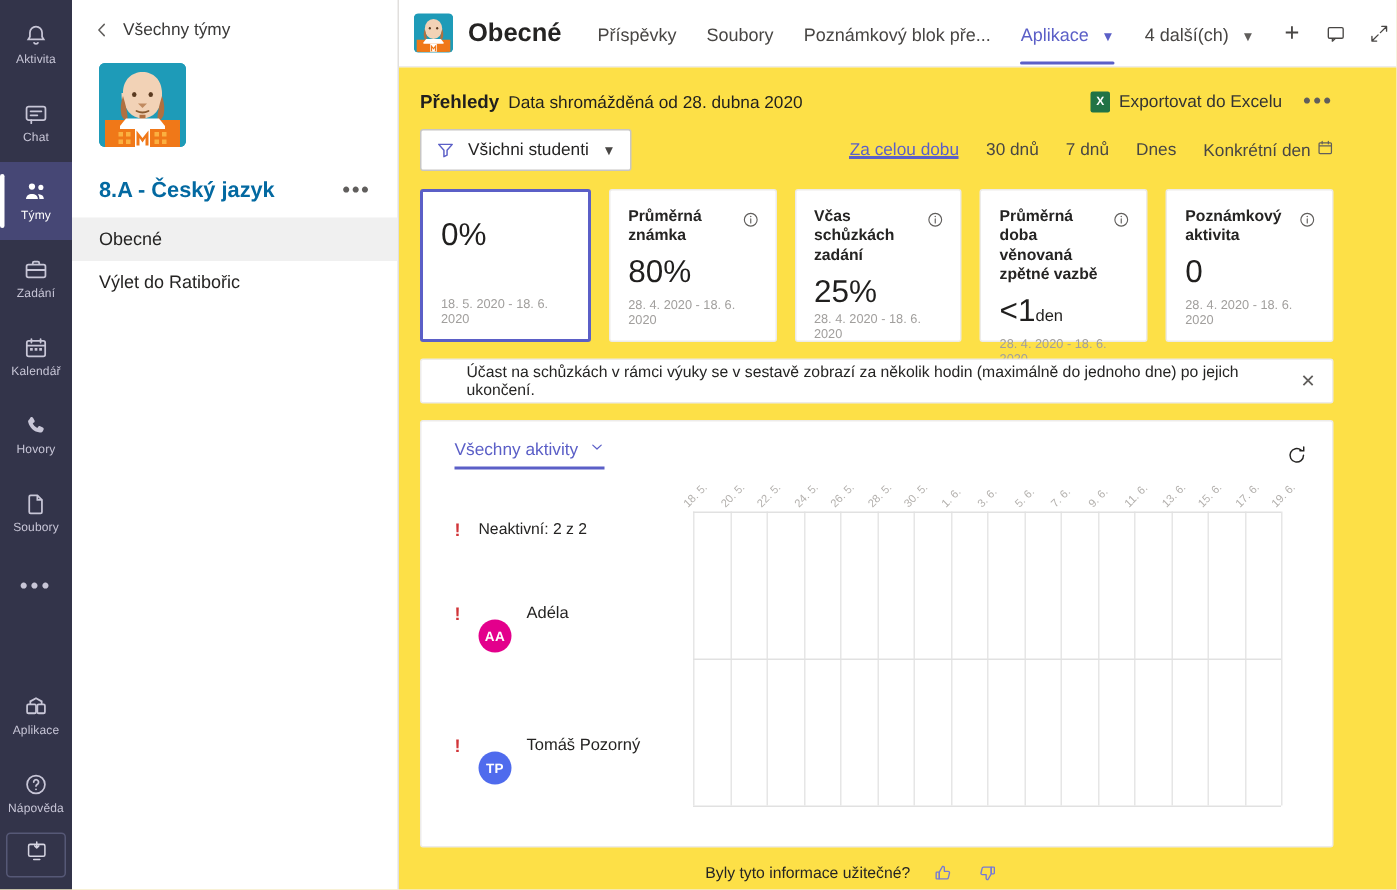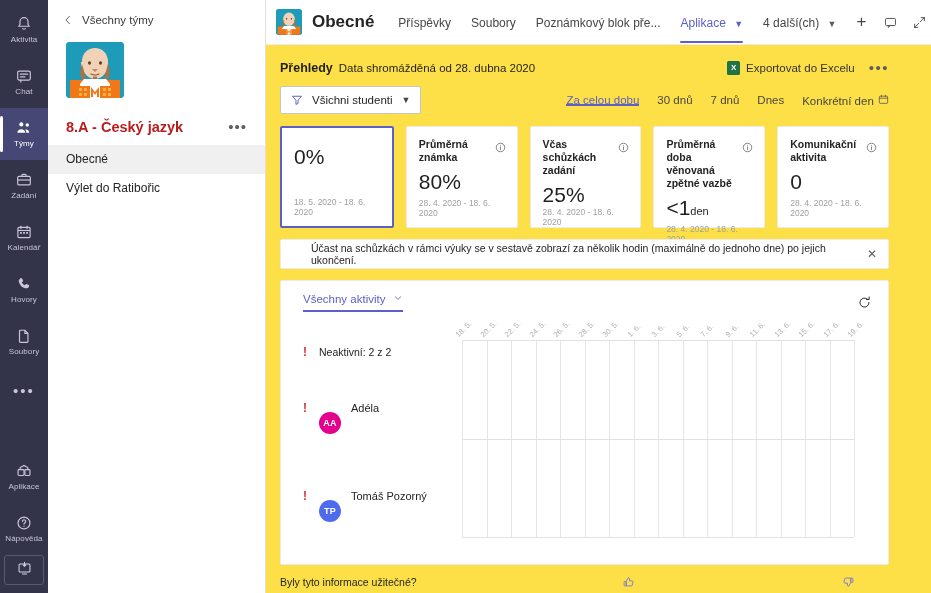--- a/index.html
+++ b/index.html
@@ -58,21 +58,21 @@
   .chev-left { color:#605e5c; display:flex; }
   .team-avatar {
     width: 58px; height: 56px; margin: 6px 0 0 18px;
     border-radius: 4px; overflow: hidden; position: relative;
     background: #1e9bb8;
   }
   .team-name-row {
     display: flex; align-items: center; justify-content: space-between;
     padding: 20px 14px 10px 18px;
   }
-  .team-name { font-size: 14.5px; font-weight: bold; color: #b91c1c; }
+  .team-name { font-size: 14.5px; font-weight: bold; color: #0369a1; }
   .team-more { color: #605e5c; font-size: 15px; letter-spacing: 1px; padding-right:4px;}
   .chan {
     font-size: 12px; color: #252423;
     padding: 6px 14px 6px 18px; line-height: 17px;
   }
   .chan.sel { background: #f0f0f0; font-weight: normal; }
 
   
   .main { flex: 1 1 auto; display: flex; flex-direction: column; background:#f3f2f1; min-width:0;}
   .tabbar {
@@ -191,21 +191,21 @@
   .bang { color:#d13438; font-weight:bold; font-size:12px; width:6px;}
   .avatar {
     width:22px; height:22px; border-radius:50%; color:#fff;
     font-size:9px; font-weight:bold; display:flex; align-items:center; justify-content:center;
     letter-spacing:.3px; flex:0 0 22px;margin-top:30px;
   }
   .sname { font-size:11px; color:#252423; white-space:nowrap;}
   .hdrtxt { font-size:10.5px; color:#252423;}
 
   .footer {
-    display:flex; align-items:center; justify-content:space-between; gap:25px;
+    display:flex; align-items:center; justify-content:center; gap:15px;
     padding: 10px 34px 0 0; margin: 0 22px 0 14px;
   }
   .fb-txt { font-size:10.5px; color:#252423;}
   .fb-ico { color:#7579d6; display:flex;}
 </style>
 </head>
 <body>
 
 <div class="app">
 
@@ -504,21 +504,21 @@
                   <circle cx="8" cy="4.8" r=".7" fill="currentColor" stroke="none"></circle>
                 </svg>
             </span>
           </div>
           <div class="card-val"><span>&lt;1</span><span class="unit">den</span></div>
           <div class="card-date">28. 4. 2020 - 18. 6. 2020</div>
         </div>
 
         <div class="card">
           <div class="card-top">
-            <span class="card-title">Komunikační aktivita</span>
+            <span class="card-title">Poznámkový aktivita</span>
             <span class="info-ico">
               <svg viewBox="0 0 16 16" width="11" height="11" fill="none" stroke="currentColor" stroke-width="1.1">
                   <circle cx="8" cy="8" r="6.2"></circle>
                   <path d="M8 7.2v4" stroke-linecap="round"></path>
                   <circle cx="8" cy="4.8" r=".7" fill="currentColor" stroke="none"></circle>
                 </svg>
             </span>
           </div>
           <div class="card-val">0</div>
           <div class="card-date">28. 4. 2020 - 18. 6. 2020</div>

